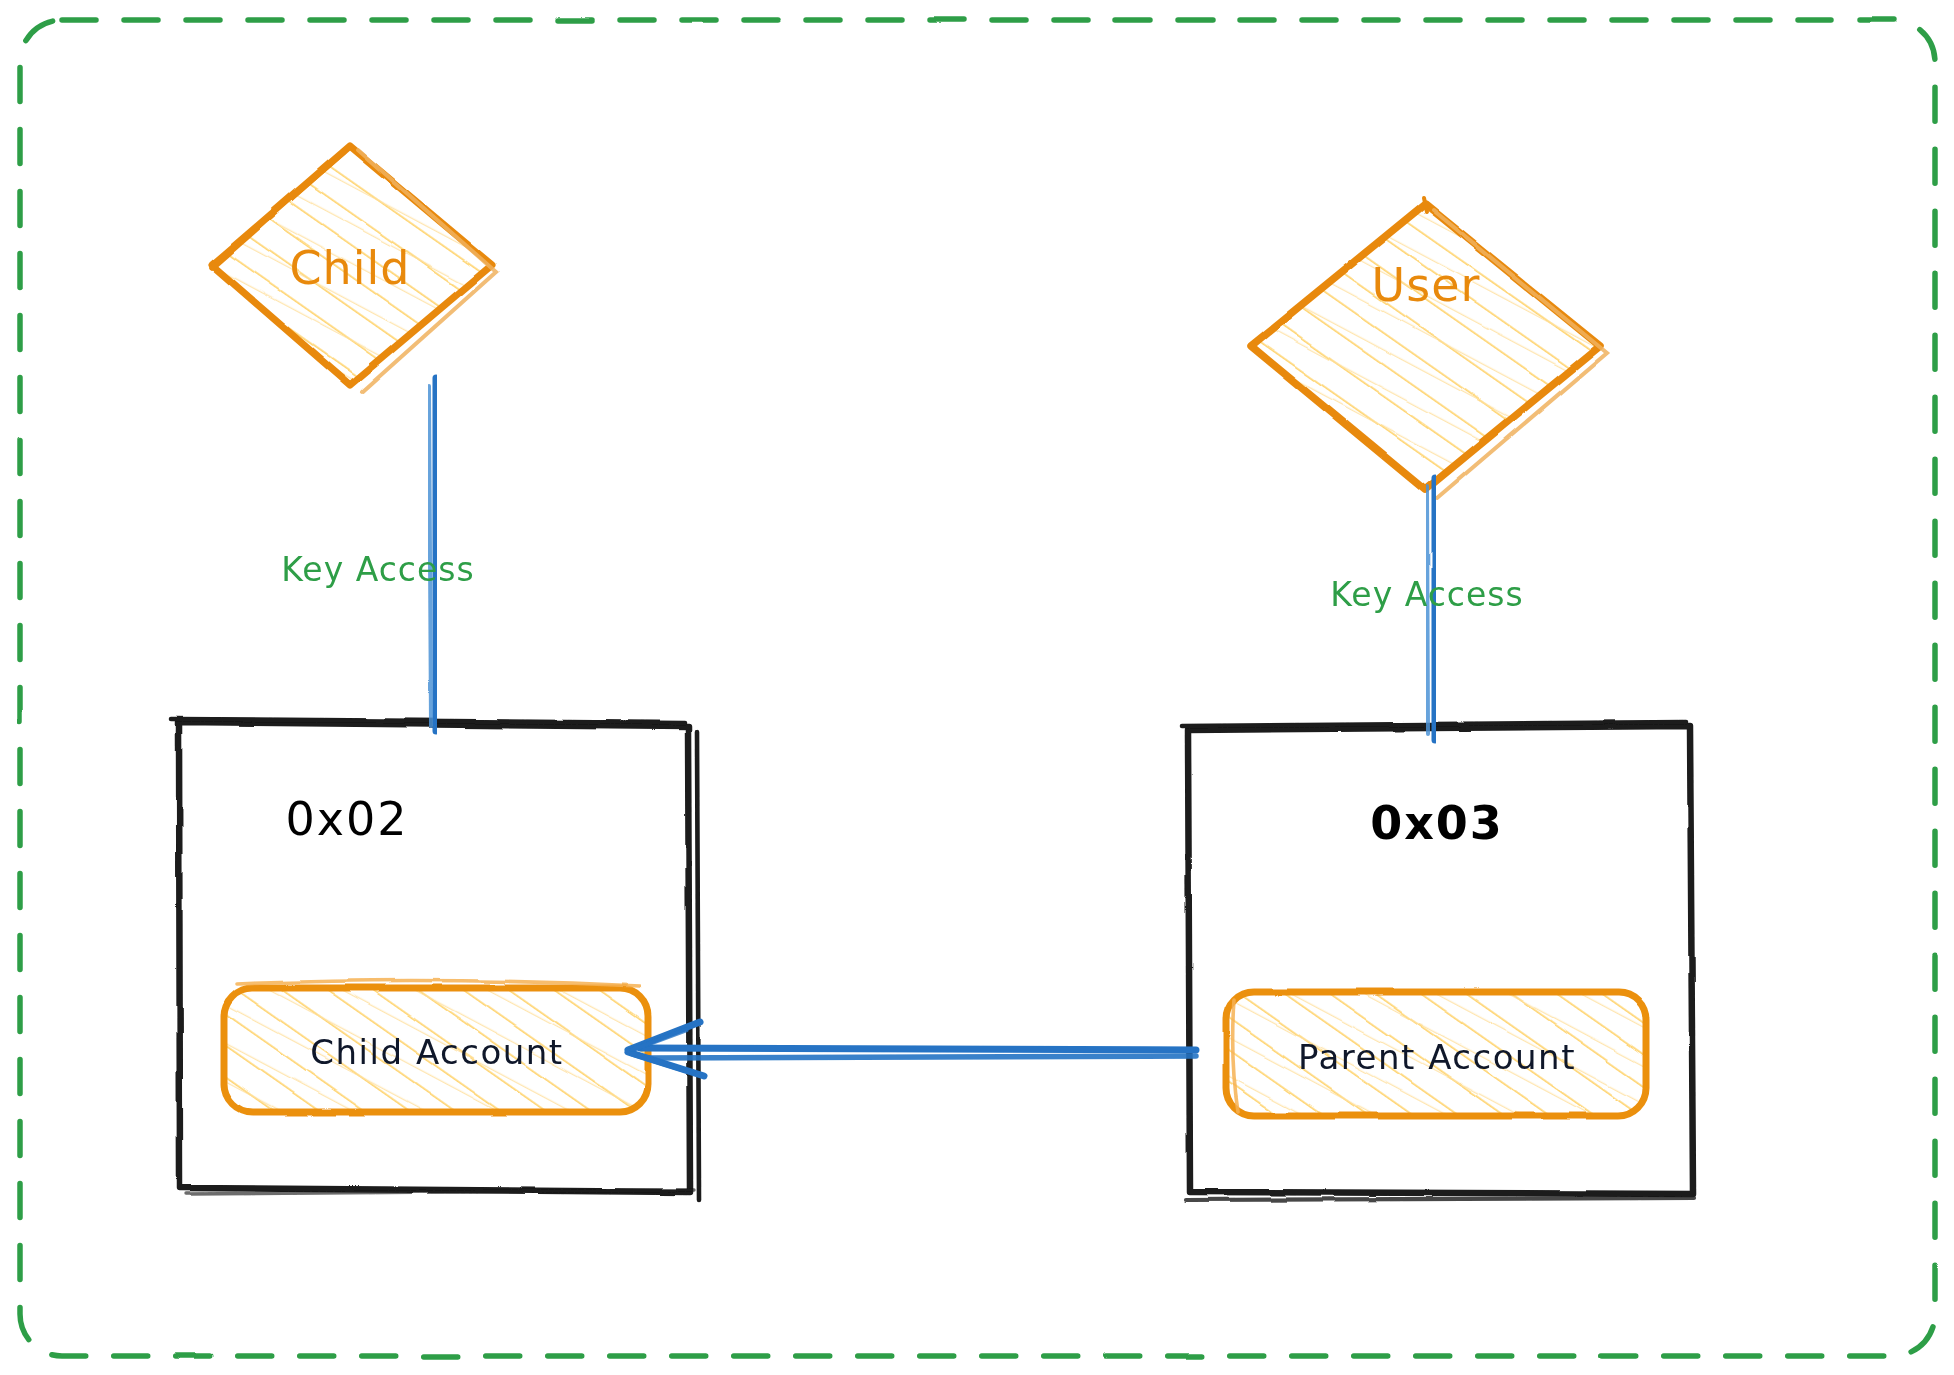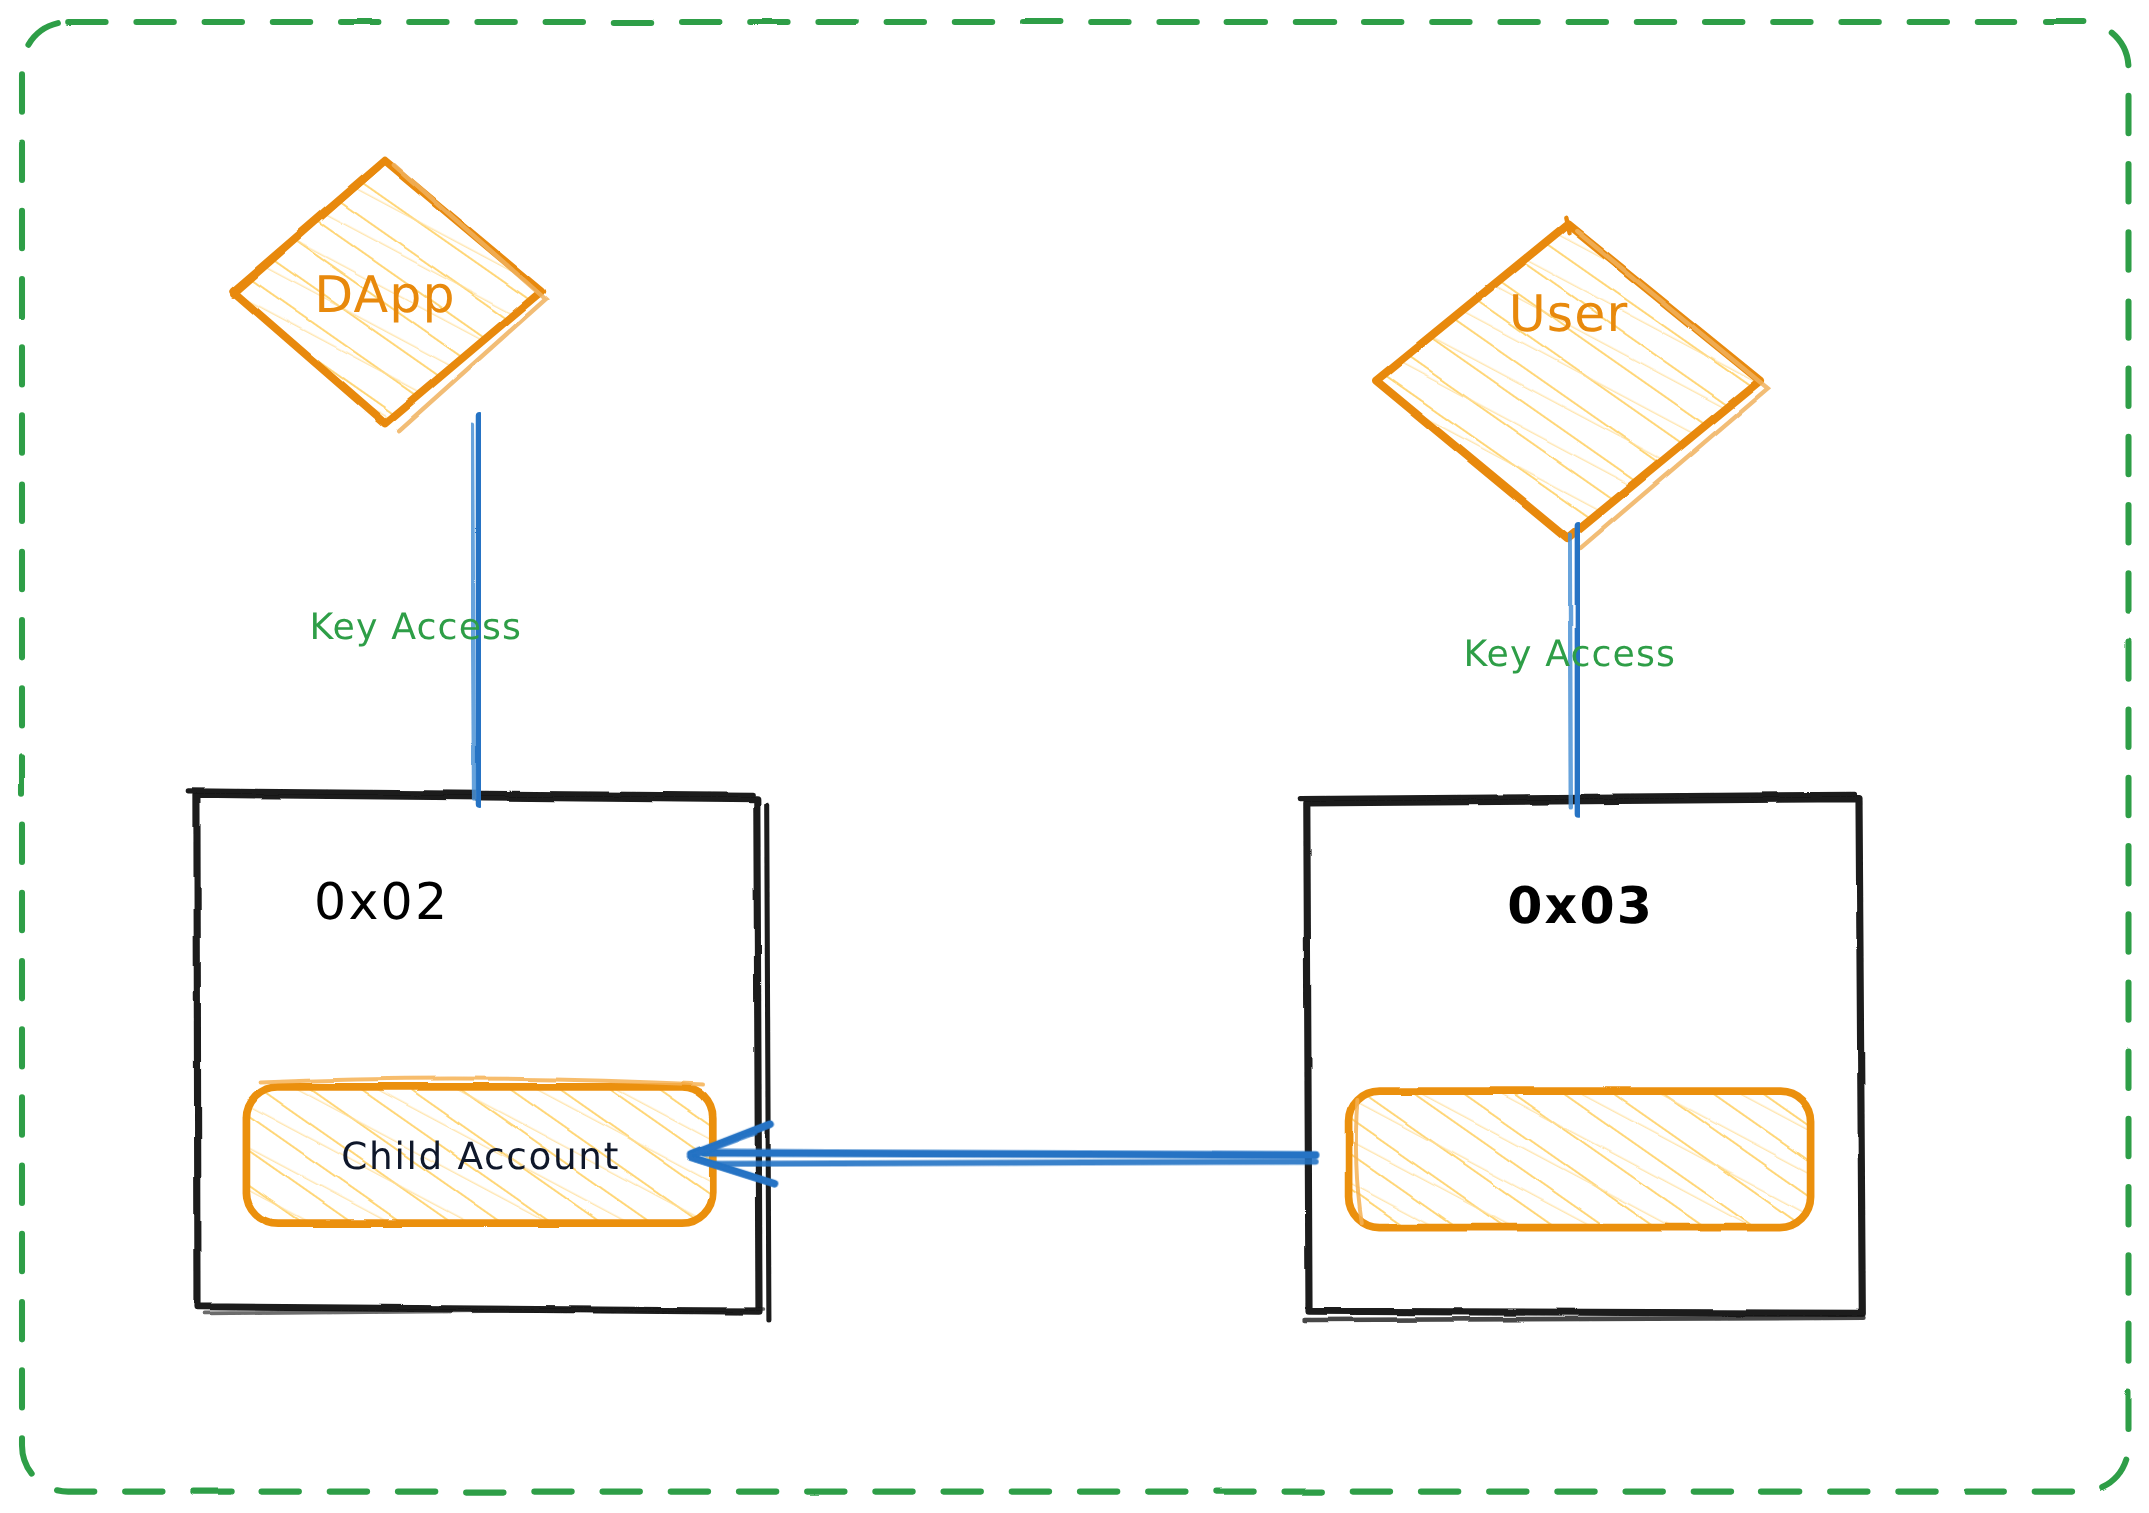--- a/index.html
+++ b/index.html
@@ -137,29 +137,30 @@
       <path d="M1196,1050 L640,1048" fill="none" stroke="#2573c4" stroke-width="7" stroke-linecap="round"></path>
       <path d="M1196,1056 L648,1058" fill="none" stroke="#2573c4" stroke-width="5.5" stroke-linecap="round" opacity="0.9"></path>
 
       <path d="M628,1050 L700,1022" fill="none" stroke="#2573c4" stroke-width="7" stroke-linecap="round"></path>
       <path d="M628,1052 L704,1076" fill="none" stroke="#2573c4" stroke-width="7" stroke-linecap="round"></path>
       <path d="M632,1050 L686,1030" fill="none" stroke="#2573c4" stroke-width="5" stroke-linecap="round" opacity="0.8"></path>
       <path d="M632,1054 L690,1072" fill="none" stroke="#2573c4" stroke-width="5" stroke-linecap="round" opacity="0.8"></path>
     </g>
   </svg>
 
-  <div class="lbl lbl-node-orange" style="left:350px; top:268px;">DApp</div>
+  <div class="lbl lbl-node-orange" style="left:350px; top:268px;">Child</div>
 
   <div class="lbl lbl-node-orange" style="left:1426px; top:285px;">User</div>
 
   <div class="lbl lbl-edge" style="left:378px; top:569px;">Key Access</div>
 
   <div class="lbl lbl-edge" style="left:1427px; top:594px;">Key Access</div>
 
   <div class="lbl lbl-box-title" style="left:347px; top:819px;">0x02</div>
 
   <div class="lbl lbl-box-title" style="left:1437px; top:823px;font-weight:bold;">0x03</div>
 
   <div class="lbl lbl-inner" style="left:437px; top:1052px;">Child Account</div>
 
+  <div class="lbl lbl-inner" style="left:1437px; top:1057px;">Parent Account</div>
 
 
 </div>
 
 </body></html>

